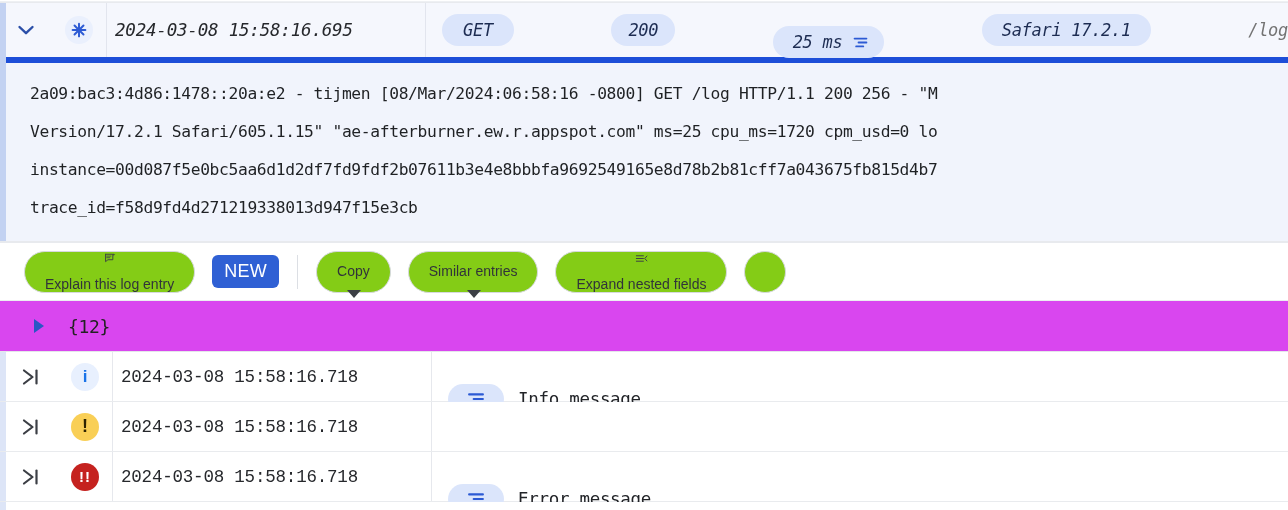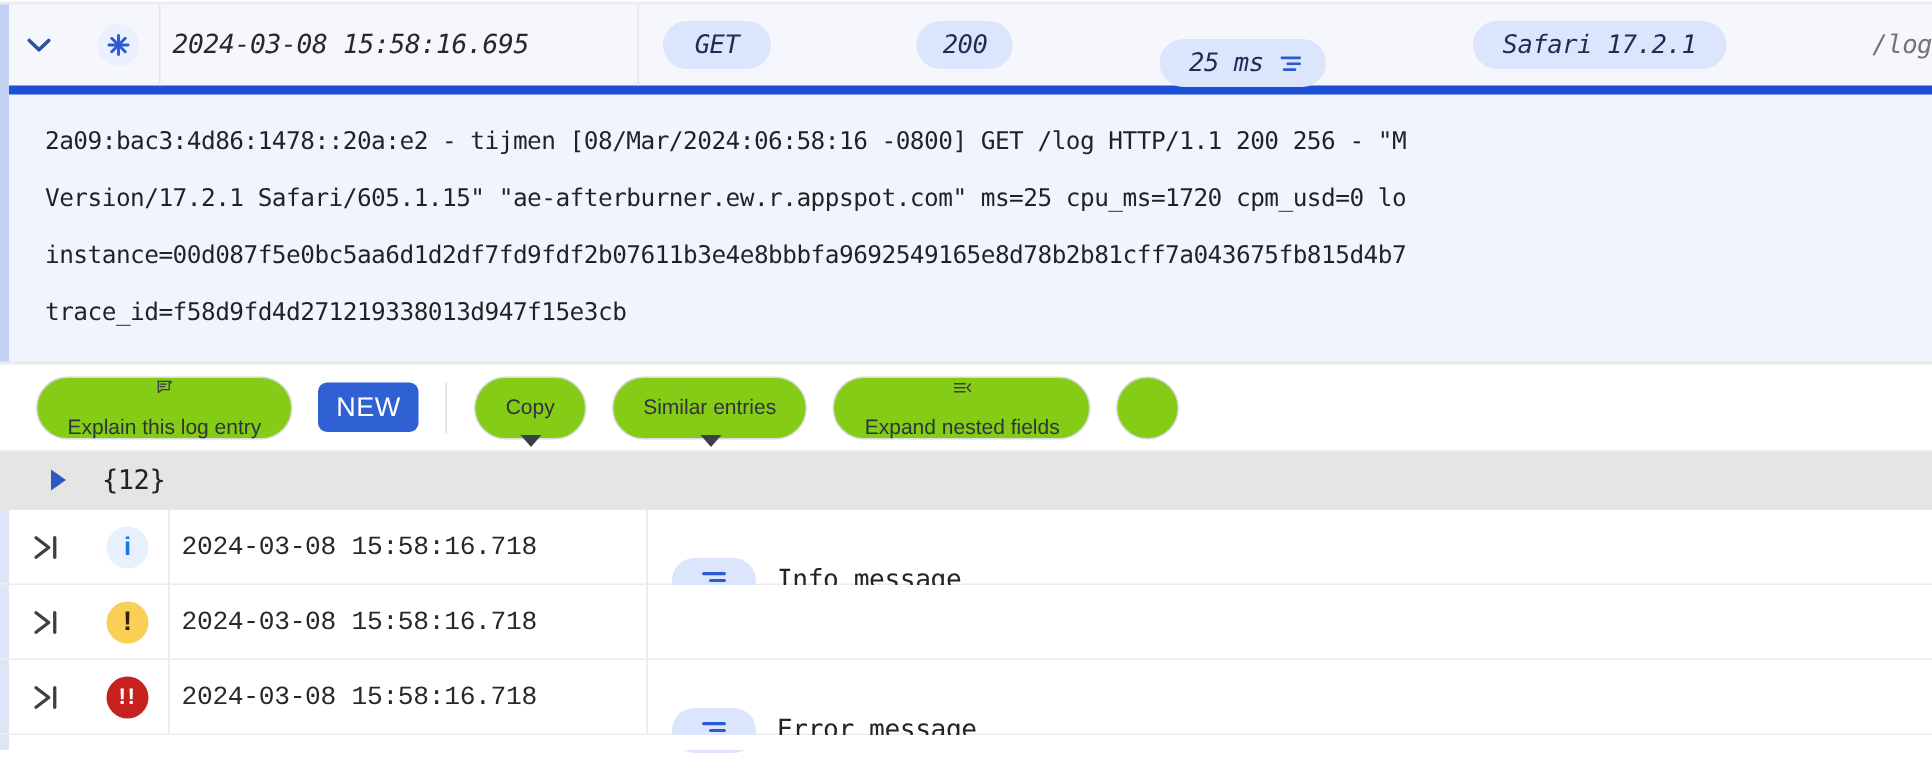--- a/index.html
+++ b/index.html
@@ -156,24 +156,24 @@
     width: 0; height: 0;
     border-left: 7px solid transparent;
     border-right: 7px solid transparent;
     border-top: 8px solid #3c3f45;
     margin-left: 2px;
   }
 
   
   .nested {
     display: flex; align-items: center;
-    height: 40px;
+    height: 52px;
     padding-left: 34px;
     gap: 24px;
-    background: #e5e5e5;
+    background: #d946ef;
     border-top: 1px solid #eceef1;
     border-bottom: 1px solid #e4e6ea;
     cursor: pointer;
   }
   .tri-right {
     width: 0; height: 0;
     border-top: 7px solid transparent;
     border-bottom: 7px solid transparent;
     border-left: 10px solid #2a57c4;
   }

